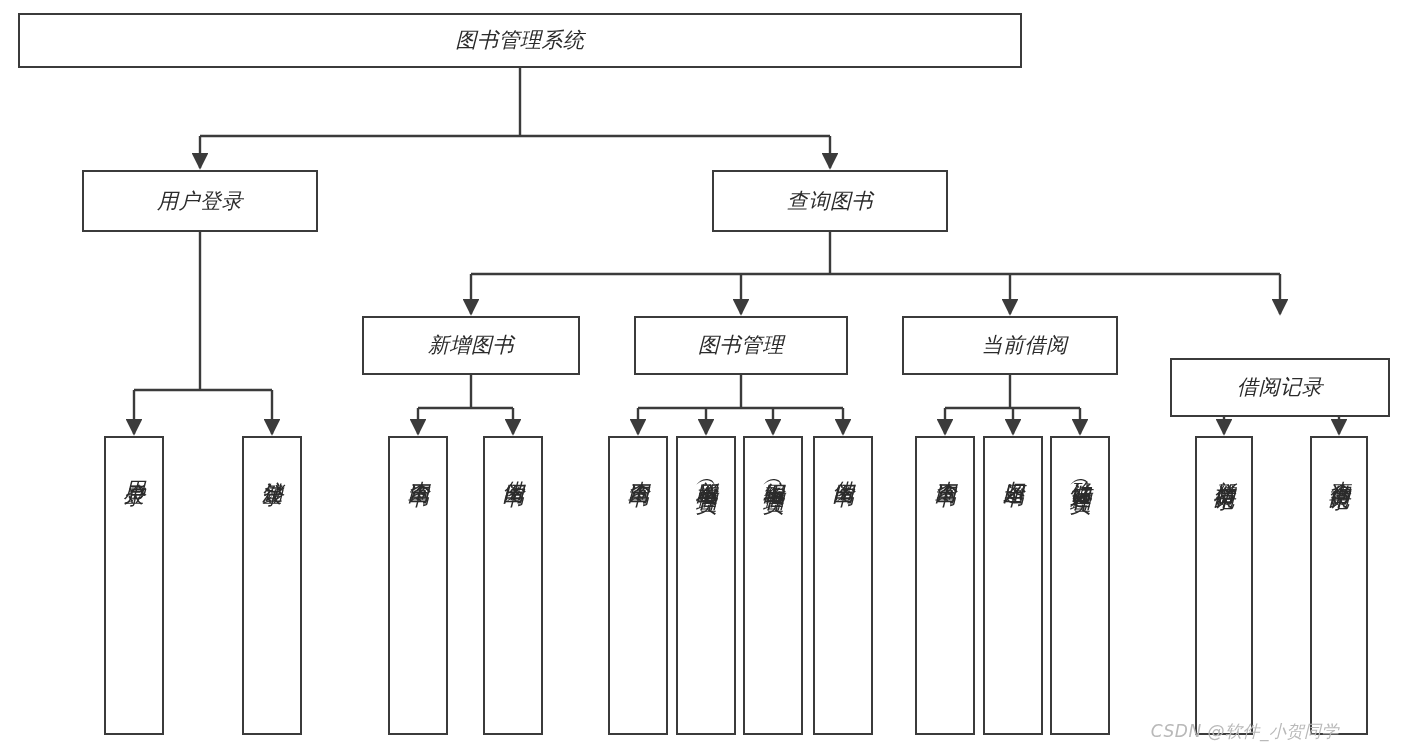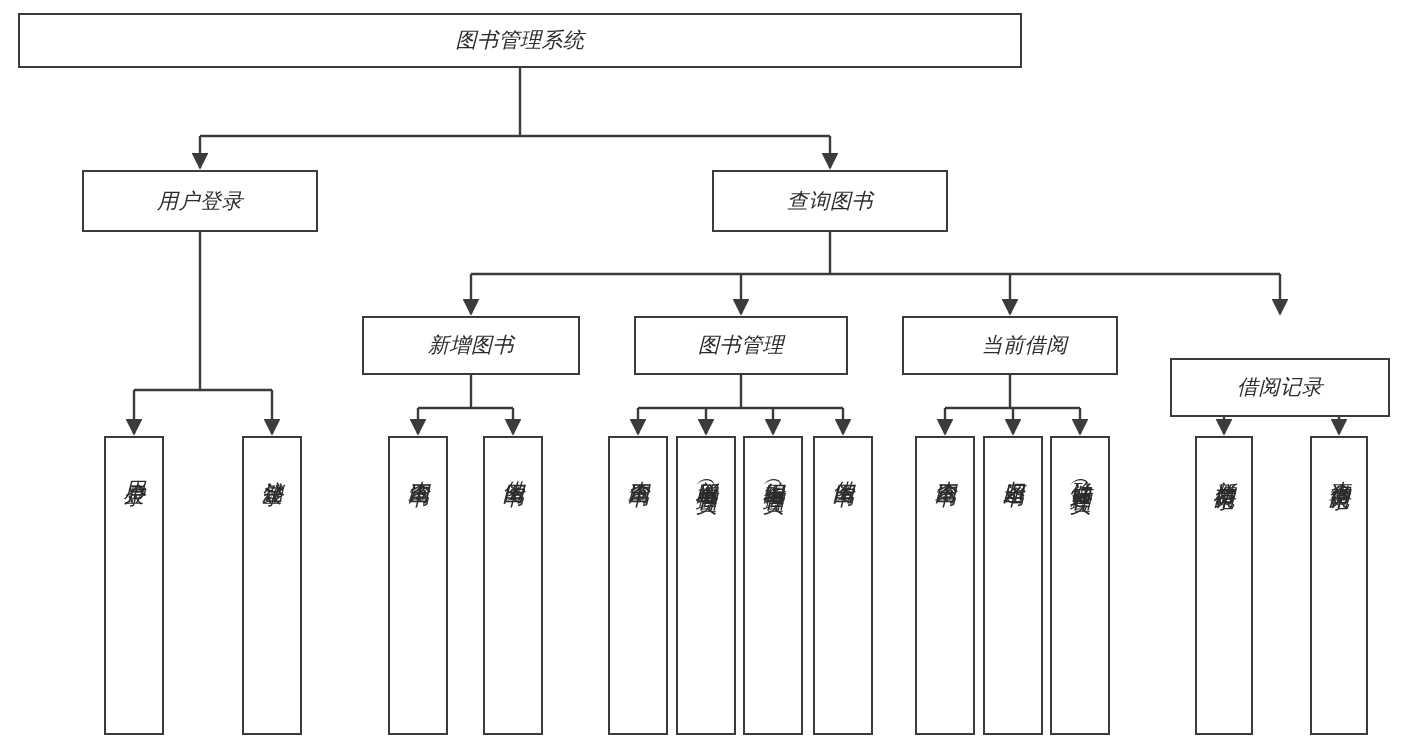--- a/index.html
+++ b/index.html
@@ -172,13 +172,14 @@
         <span class="label">确认归还（管理员）</span>
       </div>
       <div class="node vert" style="left: 1195px; top: 436px; width: 58px; height: 299px;">
         <span class="label">新增借阅记录</span>
       </div>
       <div class="node vert" style="left: 1310px; top: 436px; width: 58px; height: 299px;">
         <span class="label">查询借阅记录</span>
       </div>
     </div>
 
+  <div id="watermark">CSDN @软件_小贺同学</div>
 </div>
 
 </body></html>

